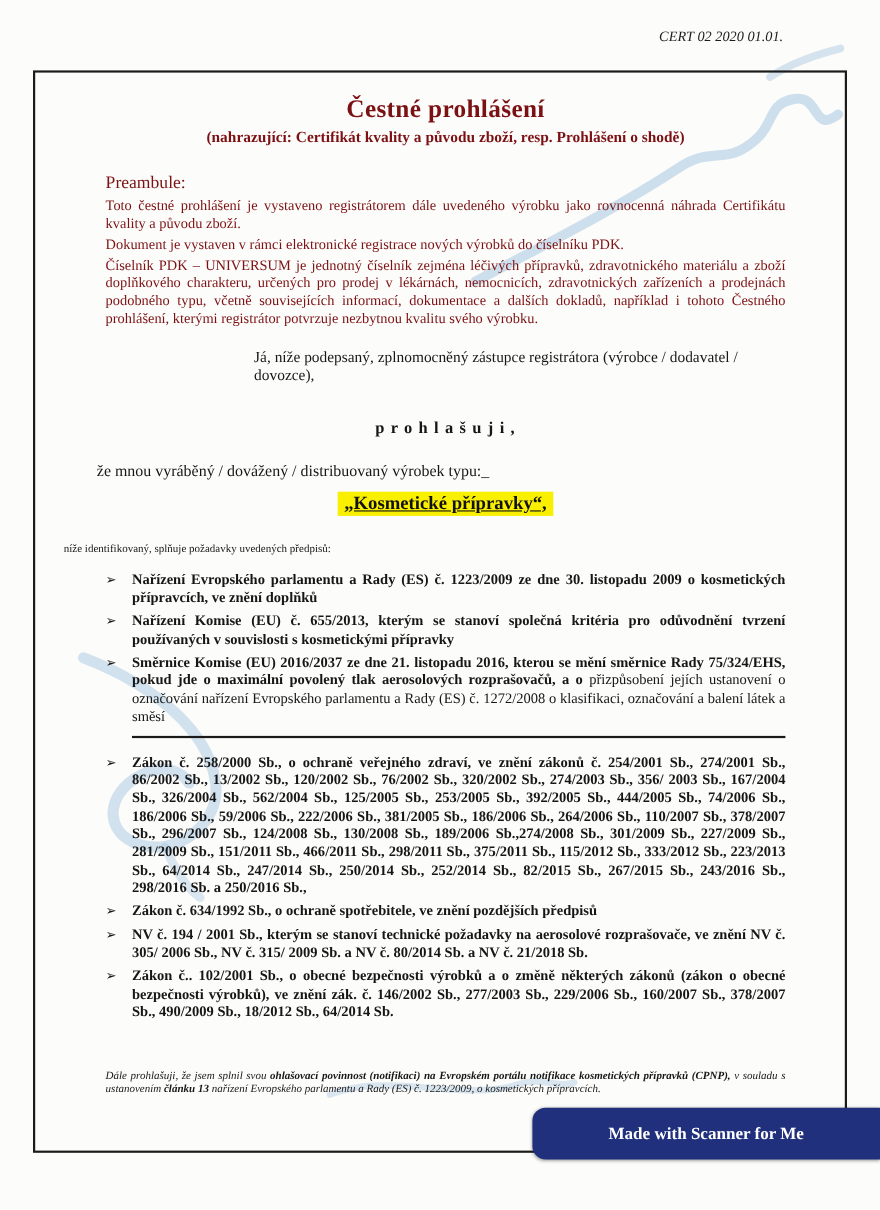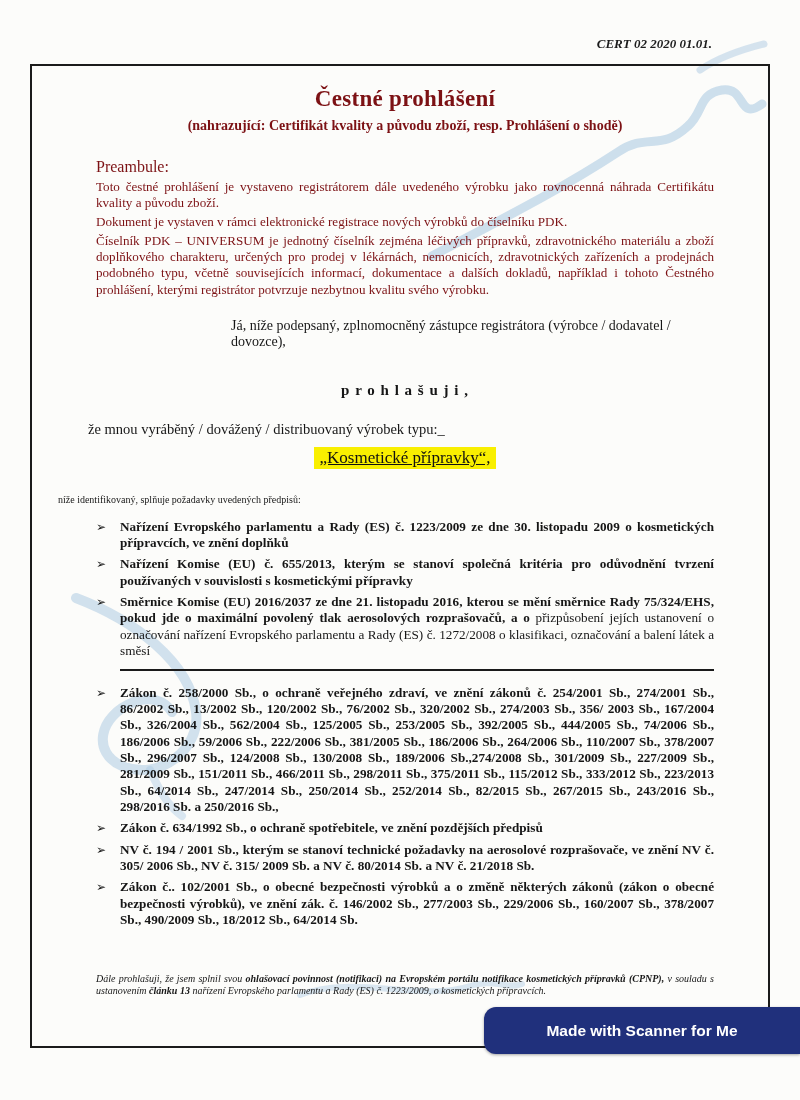--- a/index.html
+++ b/index.html
@@ -9,22 +9,22 @@
   .page {
     position: relative;
     width: 800px; height: 1100px;
     background: #fcfcfa;
     font-family: "Liberation Serif", serif;
     color: #161616;
     overflow: hidden;
   }
 
   .doc-ref {
-    position: absolute; top: 36px; right: 88px;
-    font-size: 13px; font-weight: bold; font-style: italic;
+    position: absolute; top: 25px; right: 88px;
+    font-size: 13px; font-weight: normal; font-style: italic;
     color: #1c1c1c;
   }
 
   .frame {
     position: absolute; left: 30px; top: 64px;
     width: 740px; height: 984px;
     border: 2px solid #1b1b1b;
     padding: 20px 54px 0 64px;
     overflow: hidden;
   }
@@ -54,21 +54,21 @@
   }
 
   .intro { font-size: 14px; margin-top: 20px; margin-left: 135px; }
   .verb  { text-align: center; font-weight: bold; font-size: 15px; letter-spacing: 1px; margin-top: 32px; }
   .product-line { font-size: 14.5px; margin-top: 22px; margin-left: -8px; }
 
   .hl-wrap { text-align: center; margin-top: 9px; }
   .hl {
     display: inline-block;
     background: var(--highlight-yellow, #f9ef00);
-    font-weight: normal; font-size: 17px;
+    font-weight: bold; font-size: 17px;
     text-decoration: underline;
     padding: 1px 6px;
     color: #111;
   }
 
   .follows { font-size: 10px; margin-top: 25px; margin-left: -38px; }
 
   .list { margin-top: 14px; }
   .li { display: flex; font-size: 13.2px; line-height: 1.24; margin-bottom: 5px; }
   .li .mk { width: 24px; flex: none; font-size: 12px; padding-top: 1px; }
@@ -83,21 +83,21 @@
     position: absolute; bottom: 60px; left: 0; width: 100%;
     text-align: center; font-size: 13.5px; color: #161616;
   }
 
   .badge {
     position: absolute; right: 0; bottom: 46px;
     width: 316px; height: 47px;
     background: var(--badge-blue, #20307c);
     border-radius: 12px 0 0 12px;
     color: #fff;
-    font-family: Liberation Sans, sans-serif;
+    font-family: Liberation Serif, serif;
     font-size: 15.5px; font-weight: 600;
     display: flex; align-items: center; justify-content: center;
     box-shadow: 0 1px 3px rgba(0,0,0,.35);
   }
 
   .wm { position: absolute; inset: 0; pointer-events: none; }
   .wm path {
     stroke: var(--watermark-blue, #a6c6e0);
     fill: none; stroke-linecap: round;
   }

